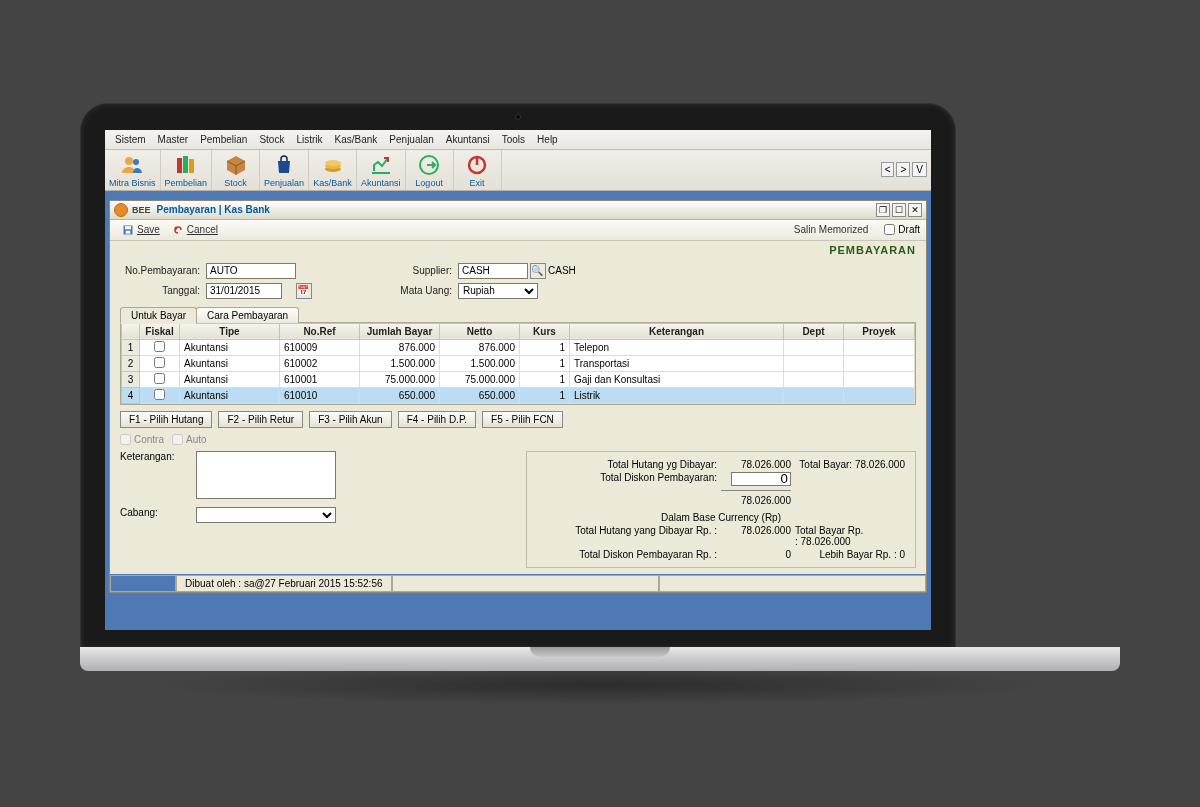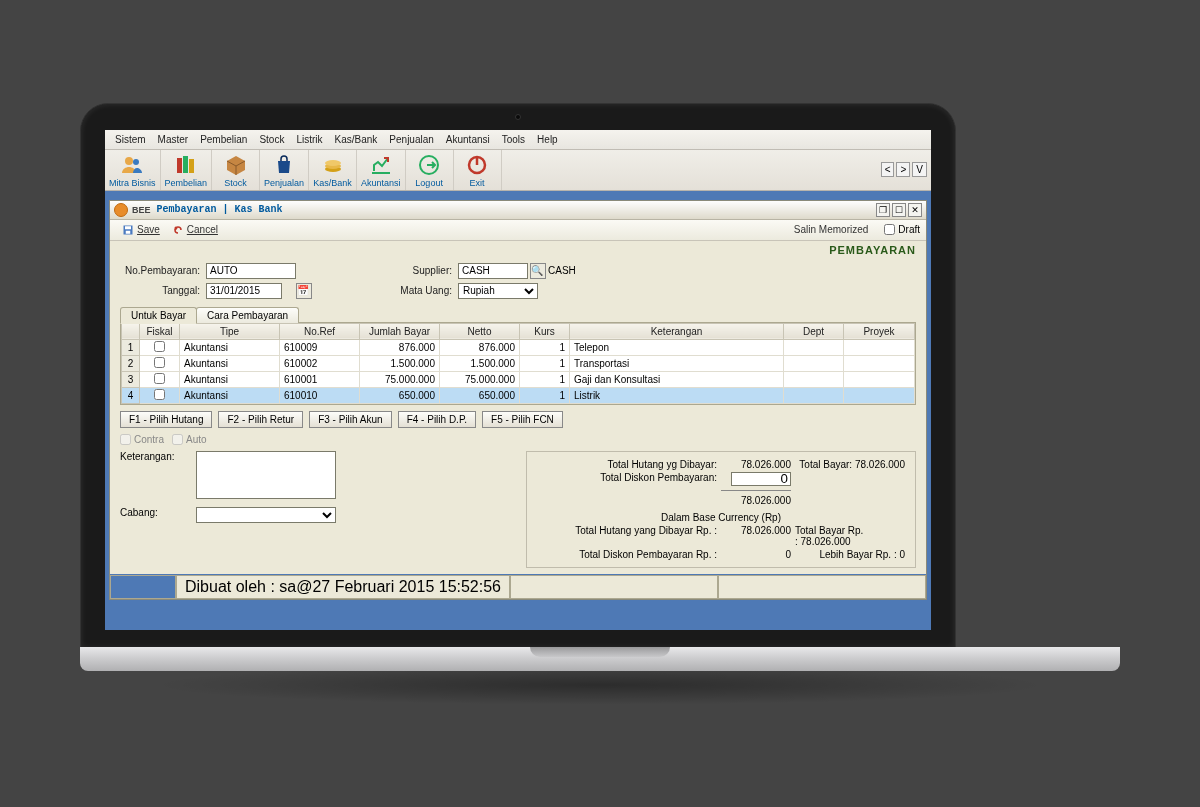--- a/index.html
+++ b/index.html
@@ -22,21 +22,21 @@
 .tool-icon { width: 24px; height: 24px; display:flex; align-items:center; justify-content:center; }
 .tool-label { font-size: 9px; color: #005a9e; margin-top: 1px; }
 .right-nav { margin-left: auto; display:flex; align-items:center; gap:2px; padding-right:4px; }
 .nav-btn { border:1px solid #999; background:#f4f4f4; padding:1px 3px; font-size:10px; cursor:pointer; }
 
 
 .mdi-child { margin: 9px 4px; background: #ece9d8; border: 1px solid #8a8a7a; }
 .mdi-title { background: linear-gradient(#fefefe, #dedacb); display:flex; align-items:center; padding: 2px 4px; border-bottom:1px solid #b8b4a4; }
 .mdi-title .logo { width:14px; height:14px; background:#e88c2a; border-radius:50%; border:1px solid #c06a10; margin-right:4px; }
 .mdi-title .brand { font-weight:bold; color:#444; margin-right:6px; font-size:9px; }
-.mdi-title .title { color: #005a9e; font-weight: bold; font-family: Liberation Mono, monospace; }
+.mdi-title .title { color: #005a9e; font-weight: bold; }
 .mdi-title .winbtns { margin-left:auto; display:flex; gap:2px; }
 .winbtn { width:14px; height:14px; border:1px solid #888; background:#f4f4f0; display:flex; align-items:center; justify-content:center; font-size:9px; cursor:pointer; }
 
 .action-bar { background: linear-gradient(#fbfaf5,#eceade); display:flex; align-items:center; padding:2px 6px; border-bottom:1px solid #c8c4b8; }
 .action-link { display:flex; align-items:flex-start; gap:3px; padding:2px 6px; color:#333; cursor:pointer; text-decoration:underline; }
 .action-link svg { width:12px; height:12px; }
 .action-right { margin-left:auto; display:flex; align-items:center; gap:10px; }
 .chk { display:flex; align-items:center; gap:3px; }
 .chk input { width:11px; height:11px; }
 
@@ -51,21 +51,21 @@
 .lookup-btn { width:16px; height:16px; border:1px solid #888; background:#eceade; display:flex; align-items:center; justify-content:center; cursor:pointer; }
 
 
 .tabs { display:flex; margin: 4px 10px -1px; }
 .tab { background: linear-gradient(#fdfdfa,#eceade); border:1px solid #aca890; border-bottom:none; border-radius:3px 3px 0 0; padding:2px 10px; margin-right:-1px; cursor:pointer; position:relative; }
 .tab.active { background:#ece9d8; z-index:2; border-bottom:1px solid #ece9d8; margin-bottom:-1px; }
 
 
 .grid-wrap { margin: 0 10px; border:1px solid #aca890; background:#fff; }
 table.grid { width:100%; border-collapse:collapse; font-size:10px; }
-table.grid th { background: linear-gradient(#f6f4ec,#e4e0d4); border:1px solid #c8c4b4; padding:2px 4px; font-weight:normal; color:#222; cursor:pointer; }
+table.grid th { background: linear-gradient(#f6f4ec,#e4e0d4); border:1px solid #c8c4b4; padding:2px 4px; font-weight:bold; color:#222; cursor:pointer; }
 table.grid td { border:1px solid #e0ddd0; padding:1px 4px; height:15px; }
 table.grid .rownum { background:#eceade; text-align:center; width:18px; border:1px solid #c8c4b4; }
 table.grid td.num { text-align:right; }
 table.grid tr.sel td { background:#bcdcf4; }
 table.grid td input[type=checkbox]{width:11px;height:11px;}
 
 
 .btn-row { display:flex; gap:6px; margin:6px 10px; }
 .gbtn { border:1px solid #888; background:linear-gradient(#fdfdfa,#e4e0d4); padding:2px 8px; cursor:pointer; font-size:10px; }
 
@@ -74,21 +74,21 @@
 .contra-row input{width:11px;height:11px;}
 .lower { display:flex; margin:6px 10px; gap:20px; align-items:flex-start; }
 .left-form { display:grid; grid-template-columns:70px 140px; gap:8px 6px; align-items:start; }
 .left-form textarea { border:1px solid #7a7a6a; height:48px; resize:none; font-size:10px; }
 .summary { margin-left:auto; border:1px solid #c0bcac; padding:6px 10px; background:#ece9d8; min-width:390px; }
 .sum-row { display:grid; grid-template-columns: 180px 70px 110px; gap:4px; justify-items:end; font-size:10px; padding:1px 0; }
 .sum-row .lbl { justify-self:end; }
 .sum-sep { border-top:1px solid #888; grid-column:2; justify-self:stretch; margin:2px 0; }
 .sum-in { border:1px solid #7a7a6a; background:#fff; width:60px; text-align:right; padding:0 2px; height:14px; }
 
-.status-bar { margin-top:6px; border-top:1px solid #4e79b5; display:flex; font-size:16px; }
+.status-bar { margin-top:6px; border-top:1px solid #4e79b5; display:flex; font-size:10px; }
 .status-seg { border:1px solid #aca890; background:#ece9d8; padding:2px 8px; }
 .status-seg.blue { background:#4e79b5; width:66px; }
 .status-seg.flex { flex:1; }
 
 </style>
 </head>
 <body>
 
 <div class="laptop">
   <div class="screen-bezel">

